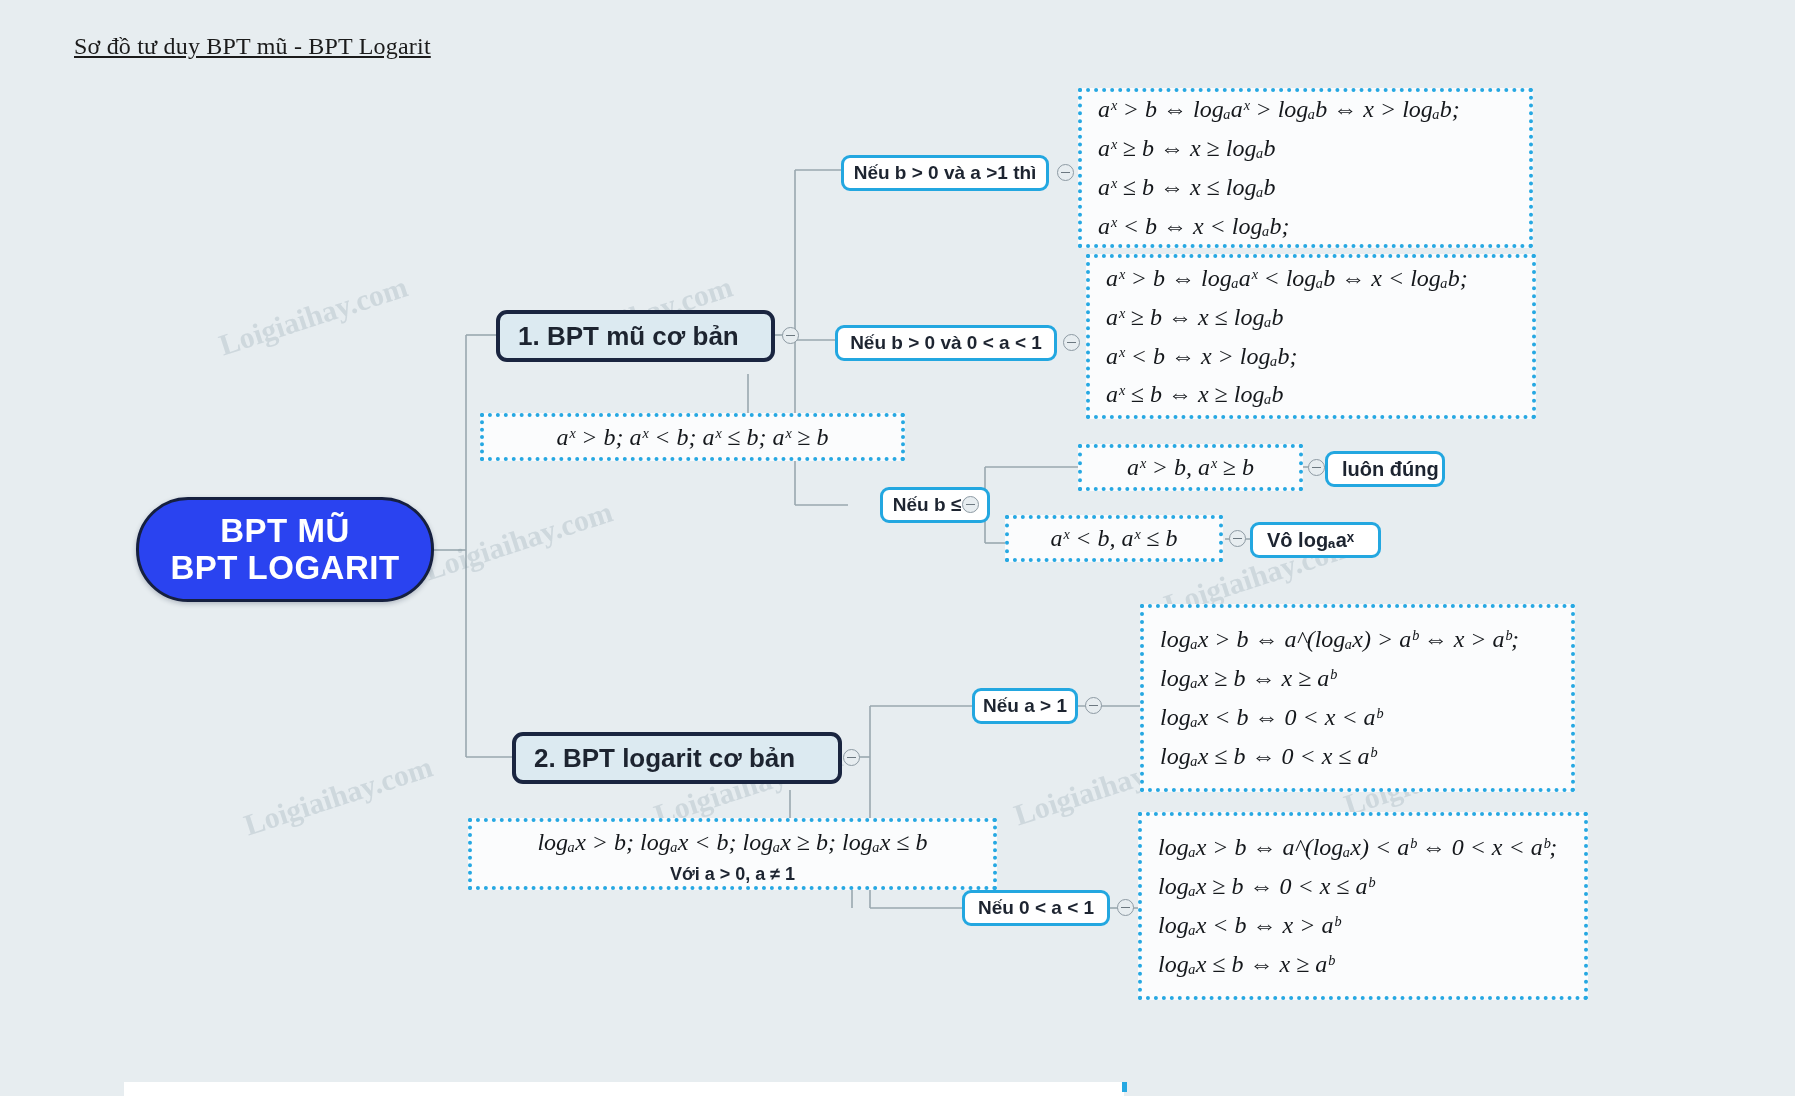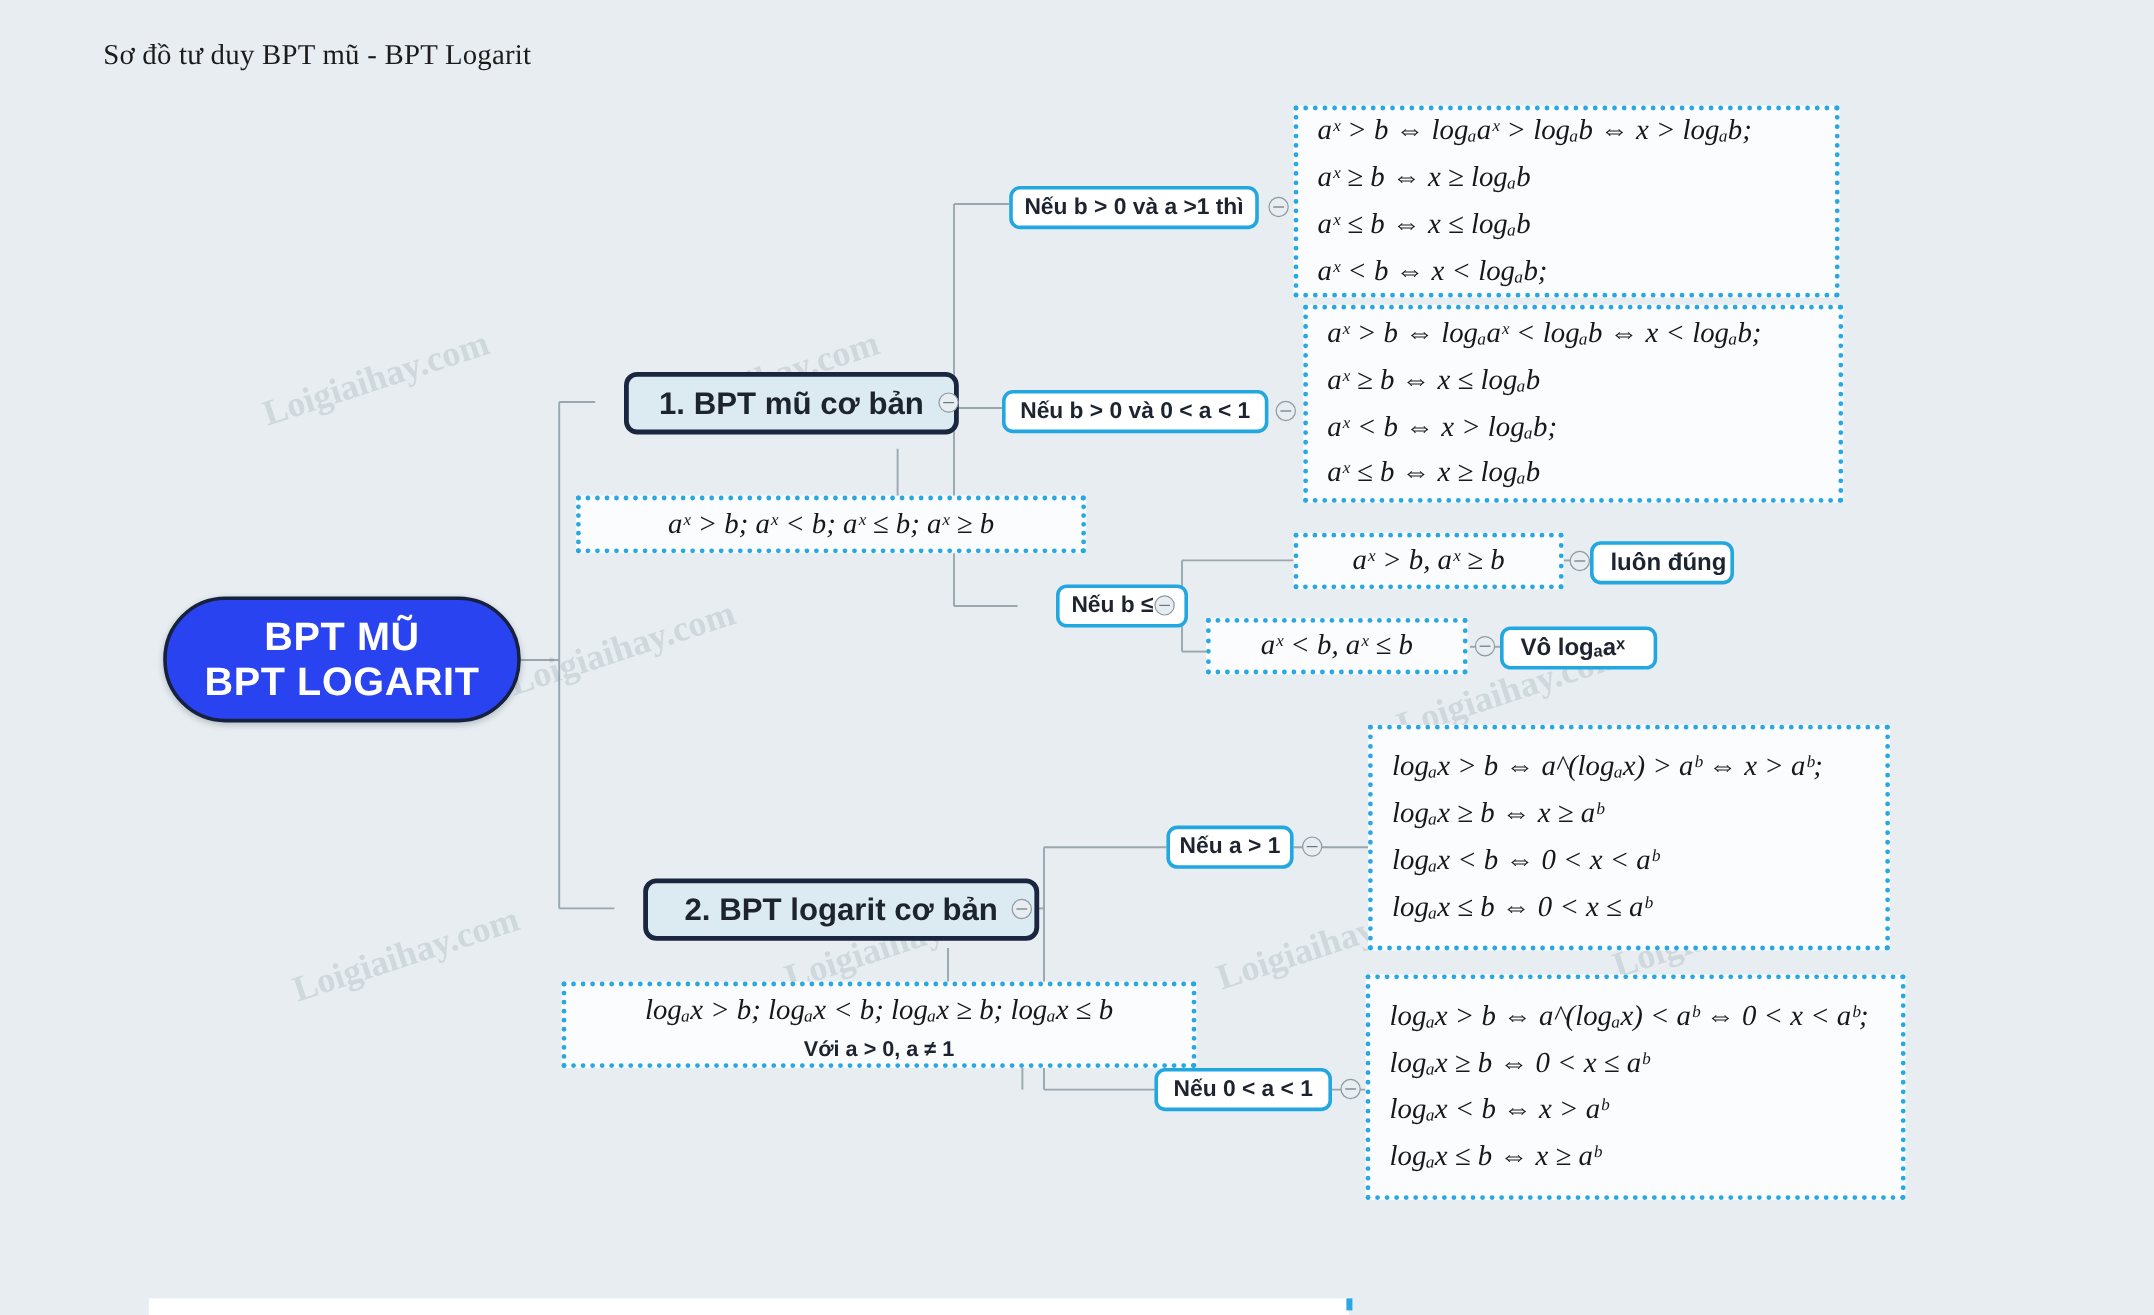--- a/index.html
+++ b/index.html
@@ -7,24 +7,25 @@
     width:1795px;height:1096px;
     background:#e7edf0;
     font-family:"Liberation Sans", sans-serif;
     overflow:hidden;
     position:relative;
   }
   #canvas{position:absolute;left:0;top:0;width:1795px;height:1096px;}
 
   
   .page-title{
-    position:absolute;left:86px;top:33px;
+    position:absolute;left:74px;top:33px;
     font-family:"Liberation Serif", serif;
     font-size:24px;color:#1b1b1b;letter-spacing:.2px;
     white-space:nowrap;
+    text-decoration:underline;
   }
 
   
   .wm{
     position:absolute;
     font-family:"Liberation Serif", serif;
     font-size:30px;font-weight:700;
     color:rgba(120,140,155,0.22);
     transform:rotate(-18deg);
     transform-origin:left top;
@@ -53,24 +54,23 @@
     box-shadow:0 2px 5px rgba(20,30,60,.25);
   }
 
   
   .branch{
     background:#dceaf1;
     border:4px solid #1a2540;
     border-radius:11px;
     color:#1d2430;
     font-size:26px;font-weight:700;
-    display:flex;align-items:center;justify-content:center;
+    display:flex;align-items:center;justify-content:flex-start;
     padding:0 18px;
     white-space:nowrap;
-    margin-left:24px;
   }
 
   
   .cond{
     background:#ffffff;
     border:3px solid #23a7e0;
     border-radius:9px;
     color:#1d2430;
     font-size:19px;font-weight:700;
     display:flex;align-items:center;justify-content:center;

